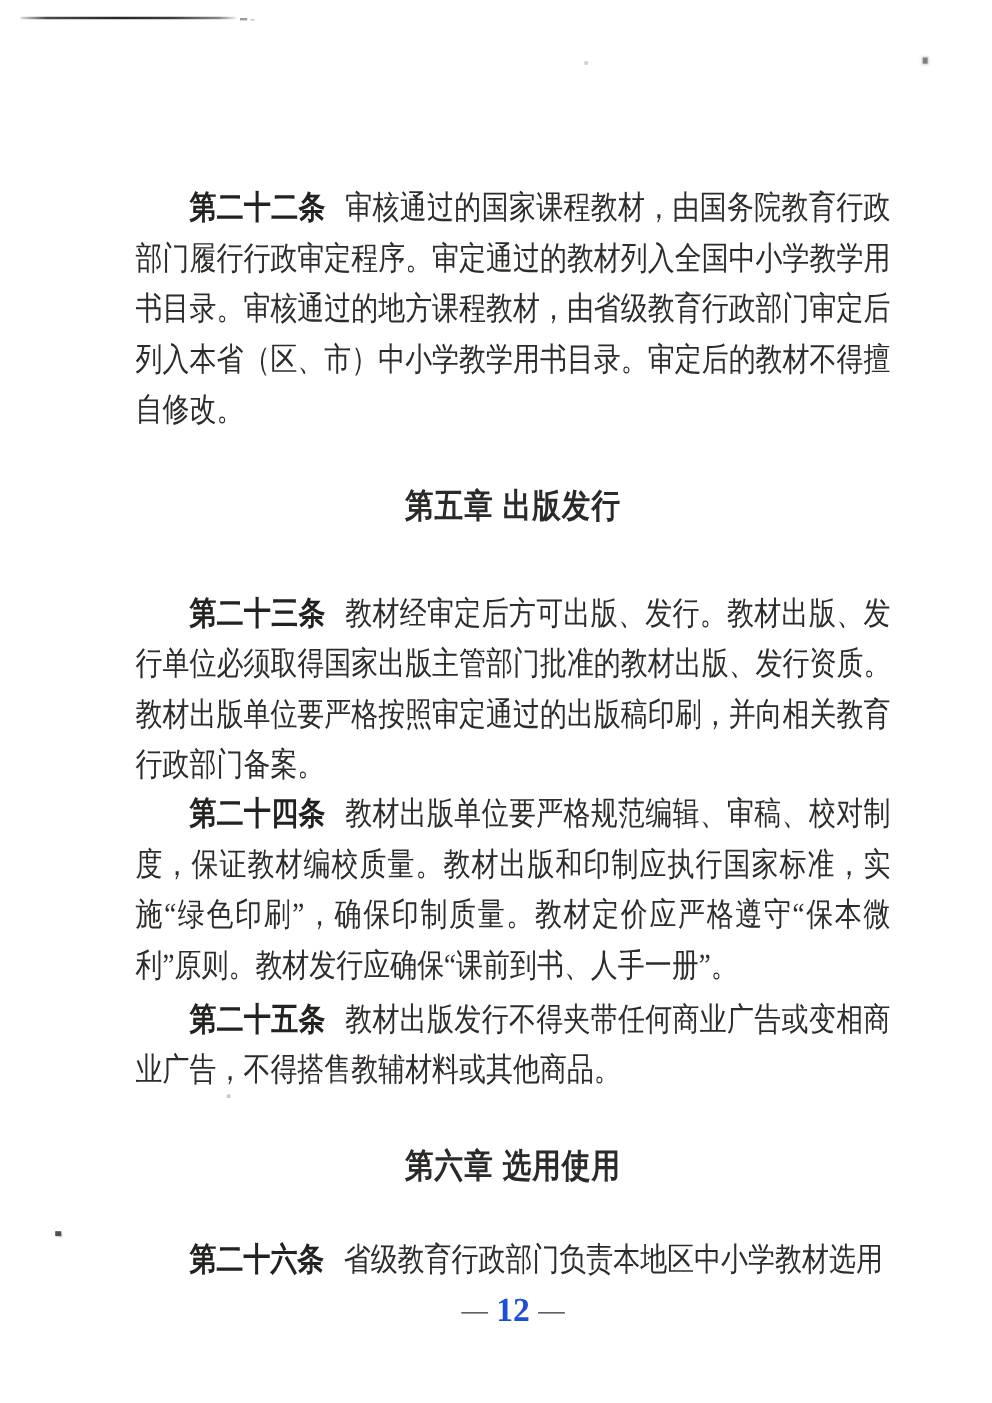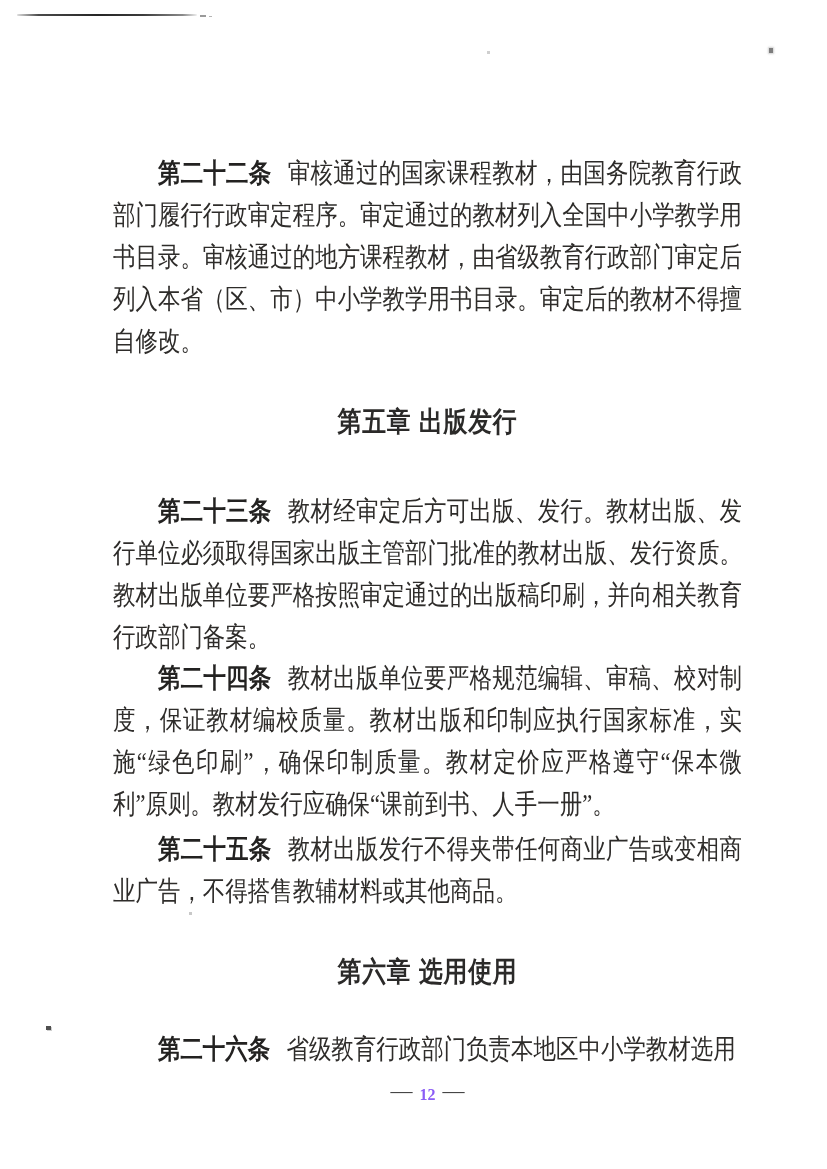--- a/index.html
+++ b/index.html
@@ -94,23 +94,23 @@
   }
   .footer .dash {
     font-size: 22px;
     color: #3a3a3a;
     letter-spacing: 0;
     position: relative;
     top: -2px;
   }
   .footer .pagenum {
     font-weight: 700;
-    font-size: 16px;
+    font-size: 28px;
     margin: 0 7px;
-    color: #8b5cf6;
+    color: #1d4ed8;
   }
 </style>
 </head>
 <body>
 
 <div class="page">
 
   <div class="scan-line"></div>
   <div class="scan-dash-1"></div>
   <div class="scan-dash-2"></div>

